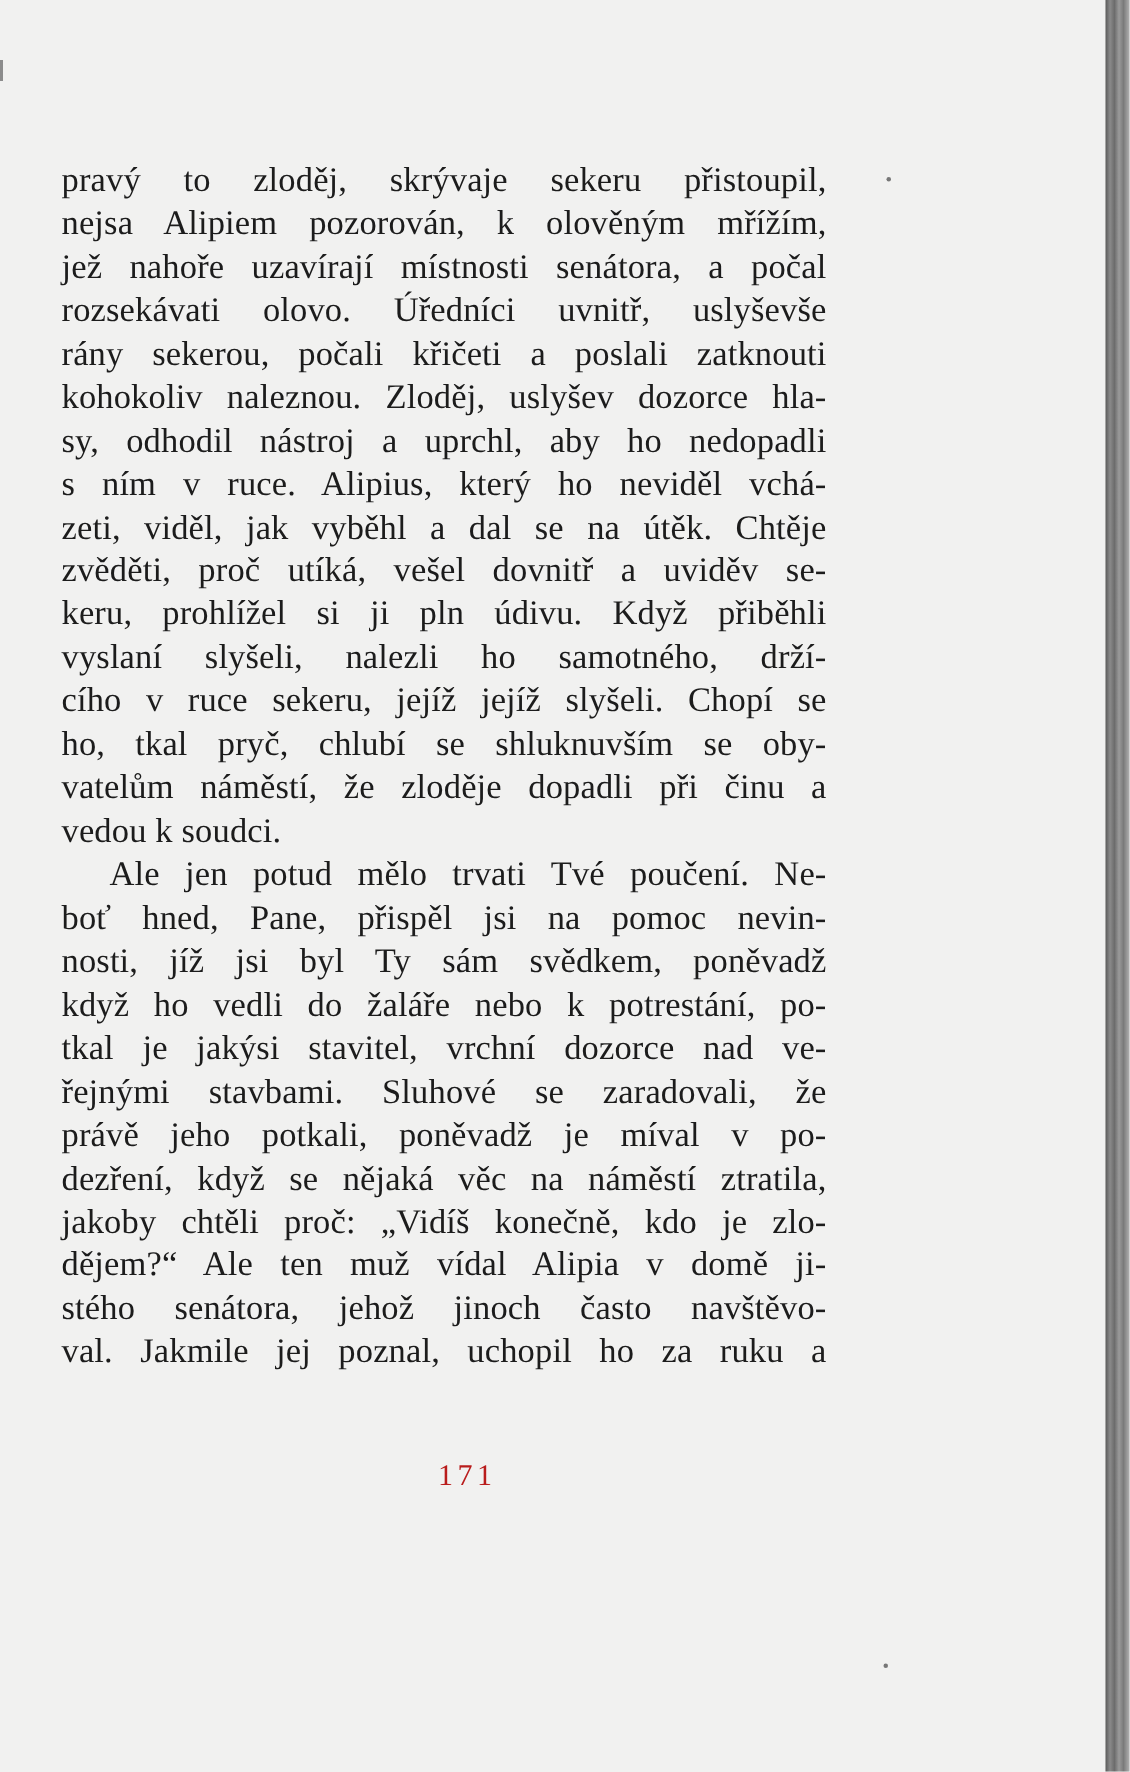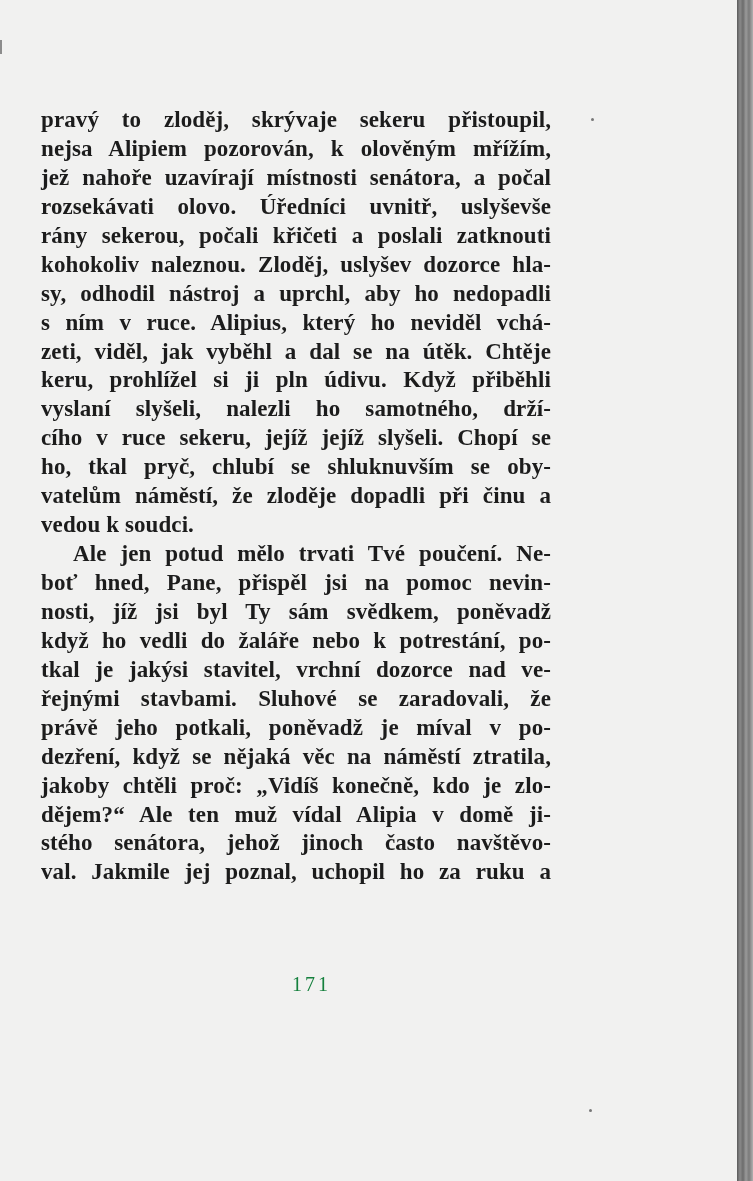--- a/index.html
+++ b/index.html
@@ -37,21 +37,20 @@
       top: 40px;
       width: 2px;
       height: 14px;
       background: #8c8c8c;
     }
     .text-block {
       position: absolute;
       left: 41px;
       top: 106px;
       width: 510px;
-      font-weight: bold;
     }
     .line {
       display: block;
       height: 28.95px;
       line-height: 28.95px;
       font-size: 23px;
       white-space: nowrap;
       text-align: justify;
       text-align-last: justify;
       letter-spacing: 0.1px;
@@ -61,21 +60,21 @@
     }
     .line.indent {
       padding-left: 32px;
     }
     .page-number {
       position: absolute;
       left: 292px;
       top: 973px;
       font-size: 20px;
       letter-spacing: 3px;
-      color: #15803d;
+      color: #b91c1c;
     }
     .speck {
       position: absolute;
       width: 3px;
       height: 3px;
       border-radius: 50%;
       background: #777;
     }
   </style>
 </head>
@@ -88,20 +87,21 @@
 
     <span class="line">pravý to zloděj, skrývaje sekeru přistoupil,</span>
     <span class="line">nejsa Alipiem pozorován, k olověným mřížím,</span>
     <span class="line">jež nahoře uzavírají místnosti senátora, a počal</span>
     <span class="line">rozsekávati olovo. Úředníci uvnitř, uslyševše</span>
     <span class="line">rány sekerou, počali křičeti a poslali zatknouti</span>
     <span class="line">kohokoliv naleznou. Zloděj, uslyšev dozorce hla-</span>
     <span class="line">sy, odhodil nástroj a uprchl, aby ho nedopadli</span>
     <span class="line">s ním v ruce. Alipius, který ho neviděl vchá-</span>
     <span class="line">zeti, viděl, jak vyběhl a dal se na útěk. Chtěje</span>
+    <span class="line">zvěděti, proč utíká, vešel dovnitř a uviděv se-</span>
     <span class="line">keru, prohlížel si ji pln údivu. Když přiběhli</span>
     <span class="line">vyslaní slyšeli, nalezli ho samotného, drží-</span>
     <span class="line">cího v ruce sekeru, jejíž jejíž slyšeli. Chopí se</span>
     <span class="line">ho, tkal pryč, chlubí se shluknuvším se oby-</span>
     <span class="line">vatelům náměstí, že zloděje dopadli při činu a</span>
     <span class="line last">vedou k soudci.</span>
 
     <span class="line indent">Ale jen potud mělo trvati Tvé poučení. Ne-</span>
     <span class="line">boť hned, Pane, přispěl jsi na pomoc nevin-</span>
     <span class="line">nosti, jíž jsi byl Ty sám svědkem, poněvadž</span>

